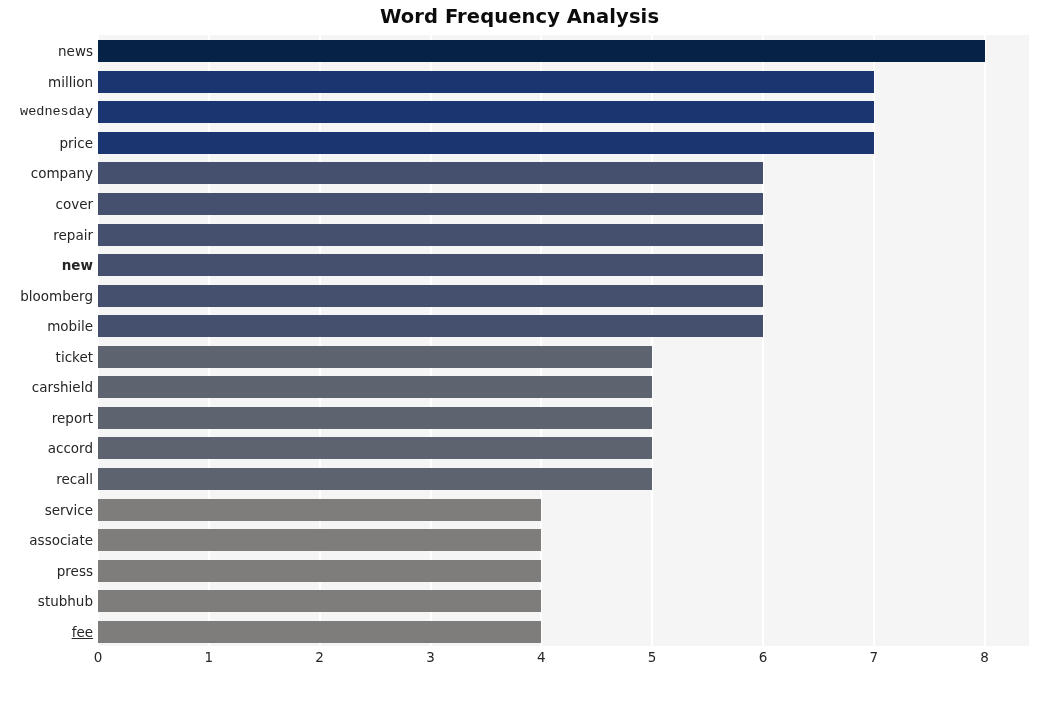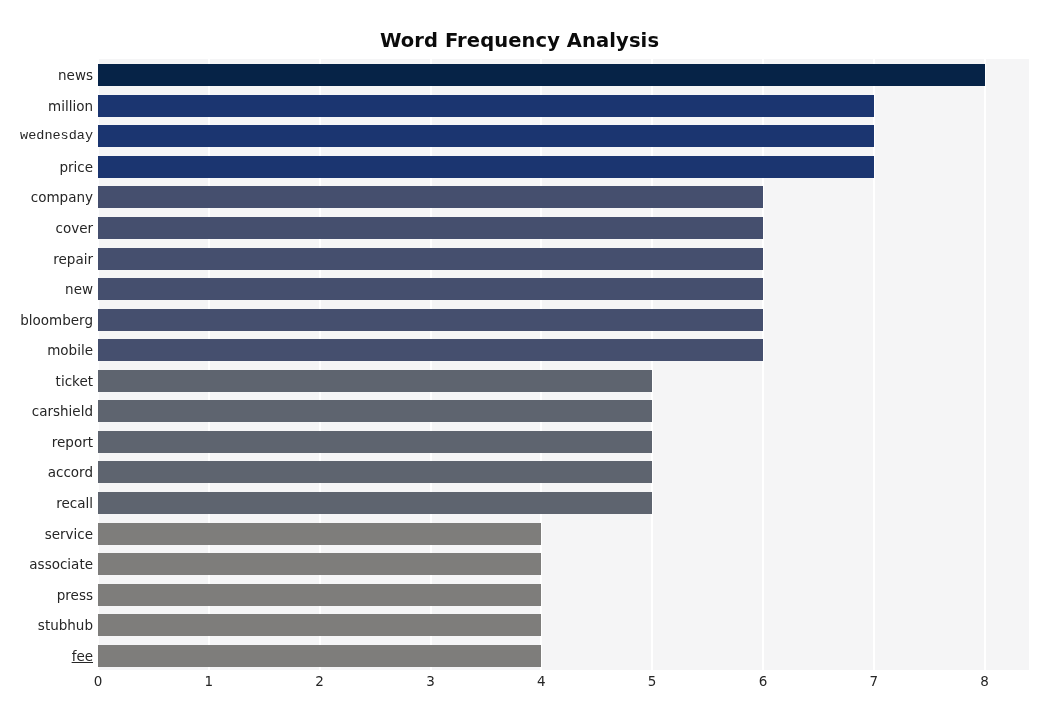--- a/index.html
+++ b/index.html
@@ -13,21 +13,20 @@
     font-family: "DejaVu Sans", "Liberation Sans", sans-serif;
     overflow: hidden;
     position: relative;
   }
 
   #chart-figure {
     position: absolute;
     left: 0; top: 0;
     width: 1039px;
     height: 662px;
-    margin-top: 24px;
   }
 
   #chart-title {
     position: absolute;
     left: 0;
     top: 5px;
     width: 1039px;
     text-align: center;
     font-size: 19.5px;
     font-weight: bold;
@@ -160,21 +159,21 @@
   </div>
 
   <div id="y-axis-labels">
       <div class="y-tick-label" style="top: 8.275px;">news</div>
       <div class="y-tick-label" style="top: 38.825px;">million</div>
       <div class="y-tick-label" style="top: 69.375px; font-family: Liberation Mono, monospace;">wednesday</div>
       <div class="y-tick-label" style="top: 99.925px;">price</div>
       <div class="y-tick-label" style="top: 130.475px;">company</div>
       <div class="y-tick-label" style="top: 161.025px;">cover</div>
       <div class="y-tick-label" style="top: 191.575px; padding-left: 16px;">repair</div>
-      <div class="y-tick-label" style="top: 222.125px;">new</div>
+      <div class="y-tick-label" style="top: 222.125px; font-weight: bold;">new</div>
       <div class="y-tick-label" style="top: 252.675px;">bloomberg</div>
       <div class="y-tick-label" style="top: 283.225px;">mobile</div>
       <div class="y-tick-label" style="top: 313.775px;">ticket</div>
       <div class="y-tick-label" style="top: 344.325px;">carshield</div>
       <div class="y-tick-label" style="top: 374.875px;">report</div>
       <div class="y-tick-label" style="top: 405.425px; text-align: right;">accord</div>
       <div class="y-tick-label" style="top: 435.975px;">recall</div>
       <div class="y-tick-label" style="top: 466.525px;">service</div>
       <div class="y-tick-label" style="top: 497.075px;">associate</div>
       <div class="y-tick-label" style="top: 527.625px;">press</div>

